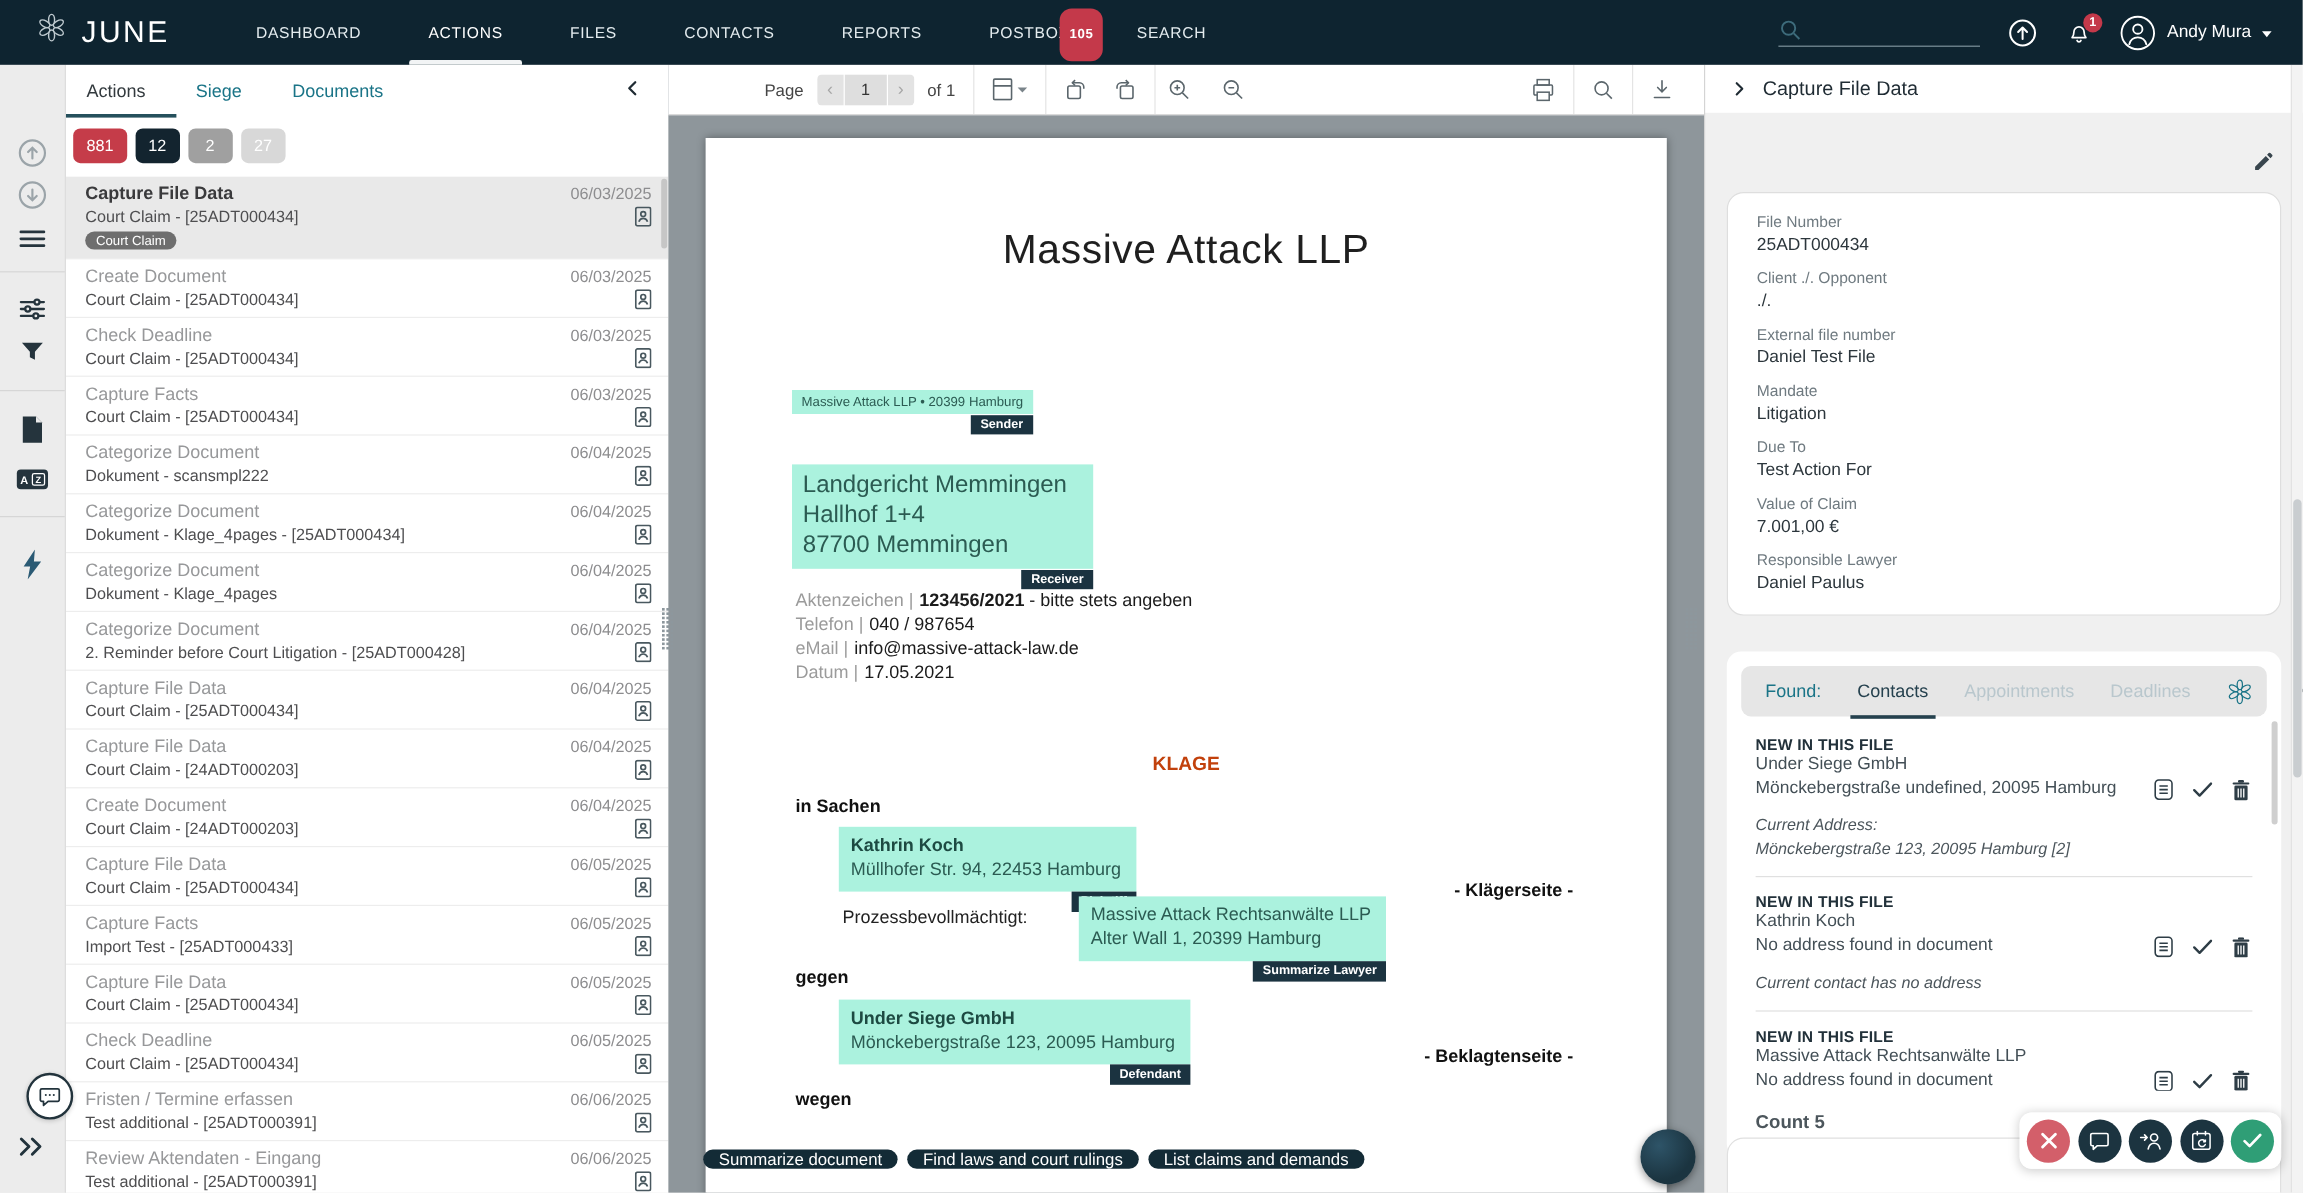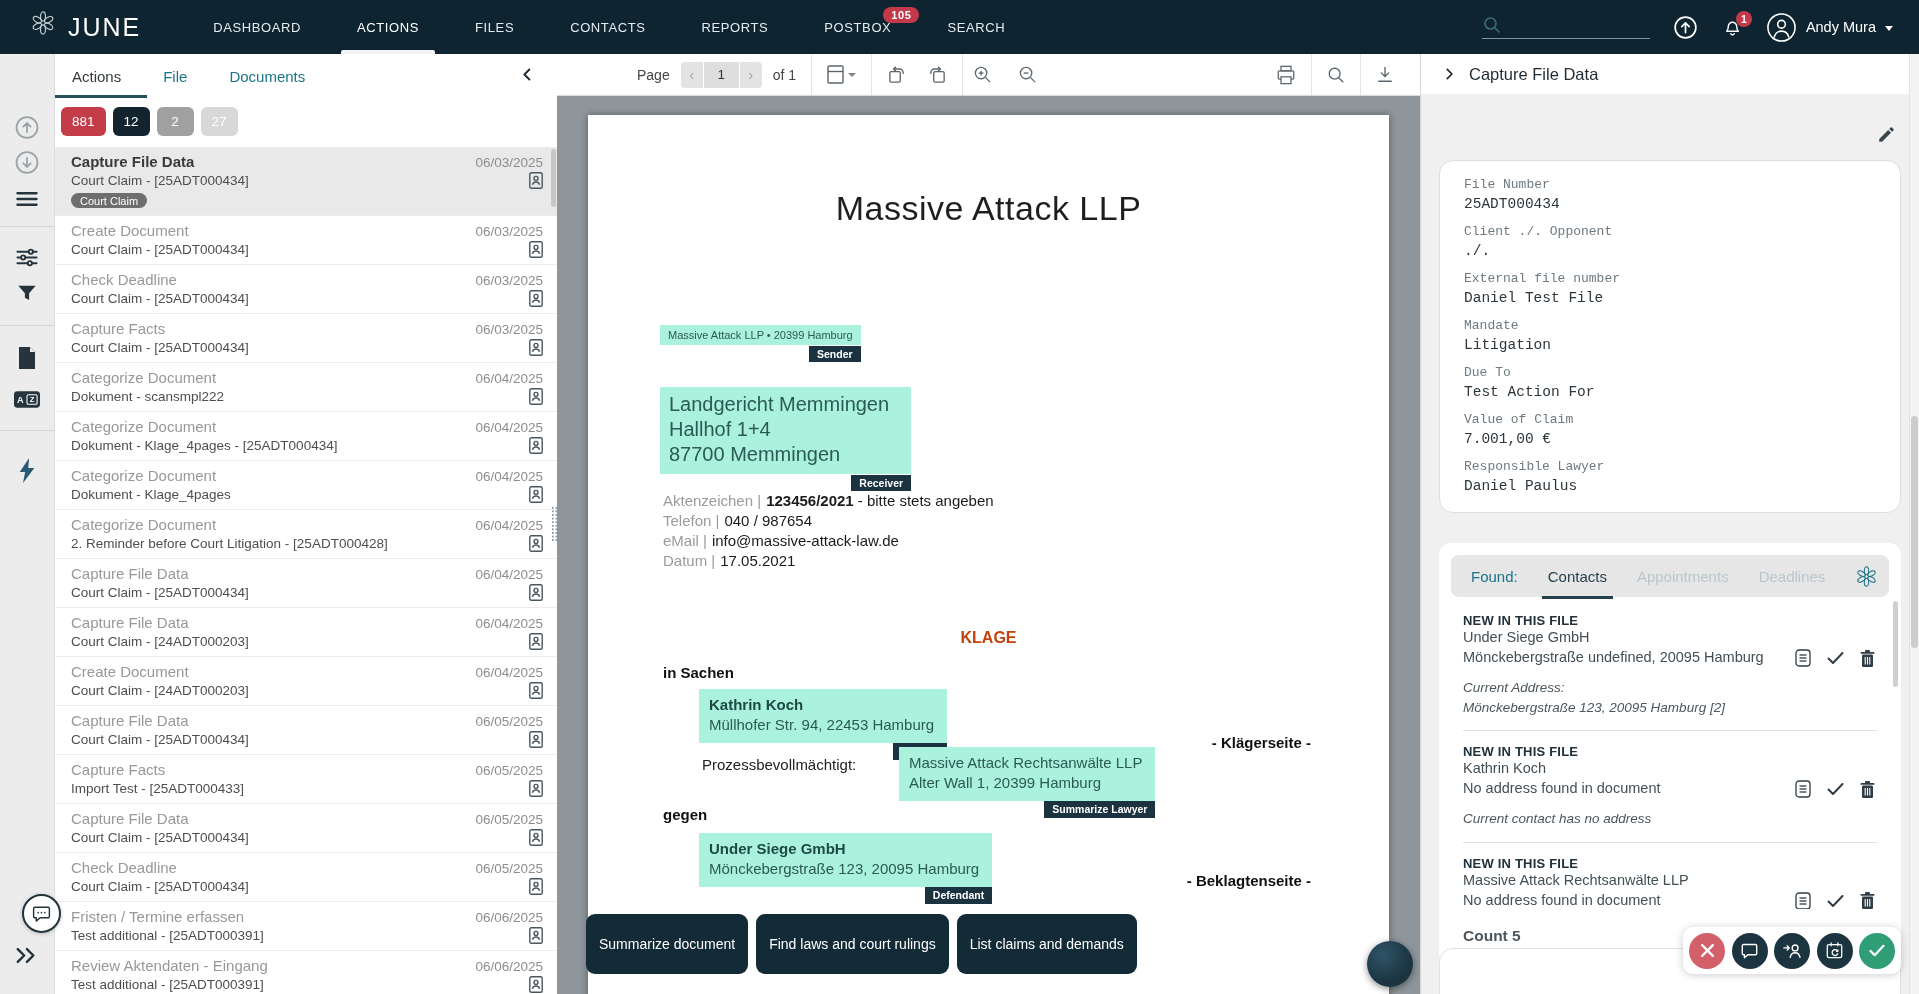--- a/index.html
+++ b/index.html
@@ -11,21 +11,21 @@
     padding:0 26px 0 30px; color:#eef3f5; position:relative; z-index:50; }
   .logo { display:flex; align-items:center; gap:12px; }
   .logo svg { width:26px; height:26px; margin-top:-8px; opacity:.85; }
   .logo-text { font-size:25px; font-weight:300; letter-spacing:2px; color:#fff; }
   .nav-items { display:flex; margin-left:72px; gap:56px; font-size:13px; letter-spacing:.6px; }
   .nav-item { position:relative; height:54px; display:flex; align-items:center; cursor:pointer; color:#e4ecef; }
   .nav-item.active { color:#fff; }
   .nav-item.active::after { content:""; position:absolute; left:-16px; right:-16px; bottom:0;
     height:4px; background:#f2f4f5; border-radius:2px 2px 0 0; }
   .nav-badge { position:absolute; top:7px; right:-28px; background:#c4394a; color:#fff;
-    border-radius:10px; padding:2px 8px; font-size:11px; font-weight:700; }
+    border-radius:10px; padding:16px 8px; font-size:11px; font-weight:700; }
   .nav-right { margin-left:auto; display:flex; align-items:center; gap:22px; }
   .nav-search { display:flex; align-items:flex-end; gap:8px; border-bottom:1px solid #7d929c;
     width:168px; padding-bottom:3px; }
   .nav-search svg { width:20px; height:20px; }
   .nav-search input { background:transparent; border:0; outline:0; color:#fff; width:130px; font-size:14px; }
   .icon-btn { position:relative; display:flex; align-items:center; }
   .bell-badge { position:absolute; top:-5px; right:-8px; background:#c4394a; color:#fff;
     min-width:16px; height:16px; border-radius:9px; font-size:10.5px; display:flex;
     align-items:center; justify-content:center; padding:0 4px; font-weight:700; }
   .user { display:flex; align-items:center; gap:9px; font-size:14.5px; color:#fff; }
@@ -113,33 +113,33 @@
   .d-plaintiff { left:111px; top:574px; }
   .d-klagerseite { right:78px; top:619px; }
   .d-prozess { left:114px; top:641px; font-size:15px; color:#222; }
   .d-lawyer { left:311px; top:632px; }
   .d-gegen { left:75px; top:691px; }
   .d-defendant { left:111px; top:718px; }
   .d-beklagtenseite { right:78px; top:757px; }
   .d-wegen { left:75px; top:793px; }
 
   .ai-chips { position:absolute; left:29px; bottom:20px; display:flex; gap:8px; z-index:20; }
-  .ai-chip { background:#132b36; color:#fff; font-size:14px; padding:22px 13px; border-radius:9px;
+  .ai-chip { background:#132b36; color:#fff; font-size:14px; padding:0 13px; border-radius:9px;
     cursor:pointer; white-space:nowrap;text-align:center; }
   .fab { position:absolute; right:7px; bottom:7px; width:46px; height:46px; border-radius:50%;
     background:radial-gradient(circle at 34% 30%, #2e5468 0%, #1b3440 65%); box-shadow:0 2px 7px rgba(0,0,0,.45); z-index:21; cursor:pointer; }
 
   
   .right-panel { width:499px; flex:0 0 499px; background:#f0f0f0; border-left:1px solid #d4d4d4;
     position:relative; overflow:hidden; }
   .rp-header { height:40px; background:#fff; display:flex; align-items:center; gap:13px;
     padding:0 21px; font-size:16.5px; color:#1f2b33; }
   .rp-edit { position:absolute; right:24px; top:72px; cursor:pointer; }
   .fields-card { margin:66px 18px 2px; background:#fff; border:1px solid #dedede; border-radius:14px;
-    padding:16px 24px 6px;font-family:Liberation Mono, monospace; }
+    padding:16px 24px 6px; }
   .field { margin-bottom:12px; }
   .f-label { font-size:13px; color:#6f7a80; }
   .f-value { font-size:14.5px; color:#2c363c; margin-top:4px; }
   .found-card { margin:30px 18px 0; background:#fff; border-radius:12px; padding:12px 0 0; }
   .found-bar { margin:0 12px; background:#e6e6e6; border-radius:8px; height:42px; display:flex;
     align-items:center; padding:0 20px; gap:30px; font-size:15px; }
   .found-label { color:#1a7487; }
   .f-tab { color:#b9c7cd; cursor:pointer; position:relative; height:38px; display:flex; align-items:center; }
   .f-tab.active { color:#25414e; font-weight:500; }
   .f-tab.active::after { content:""; position:absolute; left:-6px; right:-6px; bottom:-4px;
@@ -309,21 +309,21 @@
     <div class="rdiv" style="top:376px"></div>
     <span class="ric" style="top:404px">
       <svg width="19" height="25" viewBox="0 0 16 24" fill="#2a5a74">
           <path d="M10 0 1 13.5h5.2L4.2 24 15 9.5H9.2z"></path>
         </svg></span>
   </aside>
 
   <section class="left-panel">
     <div class="lp-tabs">
       <span class="lp-tab active">Actions</span>
-      <span class="lp-tab">File</span>
+      <span class="lp-tab">Siege</span>
       <span class="lp-tab">Documents</span>
       <span class="lp-collapse">
         <svg width="15" height="15" viewBox="0 0 24 24" fill="none" stroke="#1f2b33" stroke-width="3" stroke-linecap="round" stroke-linejoin="round">
             <path d="M15 4 7 12l8 8"></path>
           </svg>
       </span>
     </div>
     <div class="lp-chips">
 
         <span class="chip" style="background-color: rgb(197, 60, 73);">881</span>

